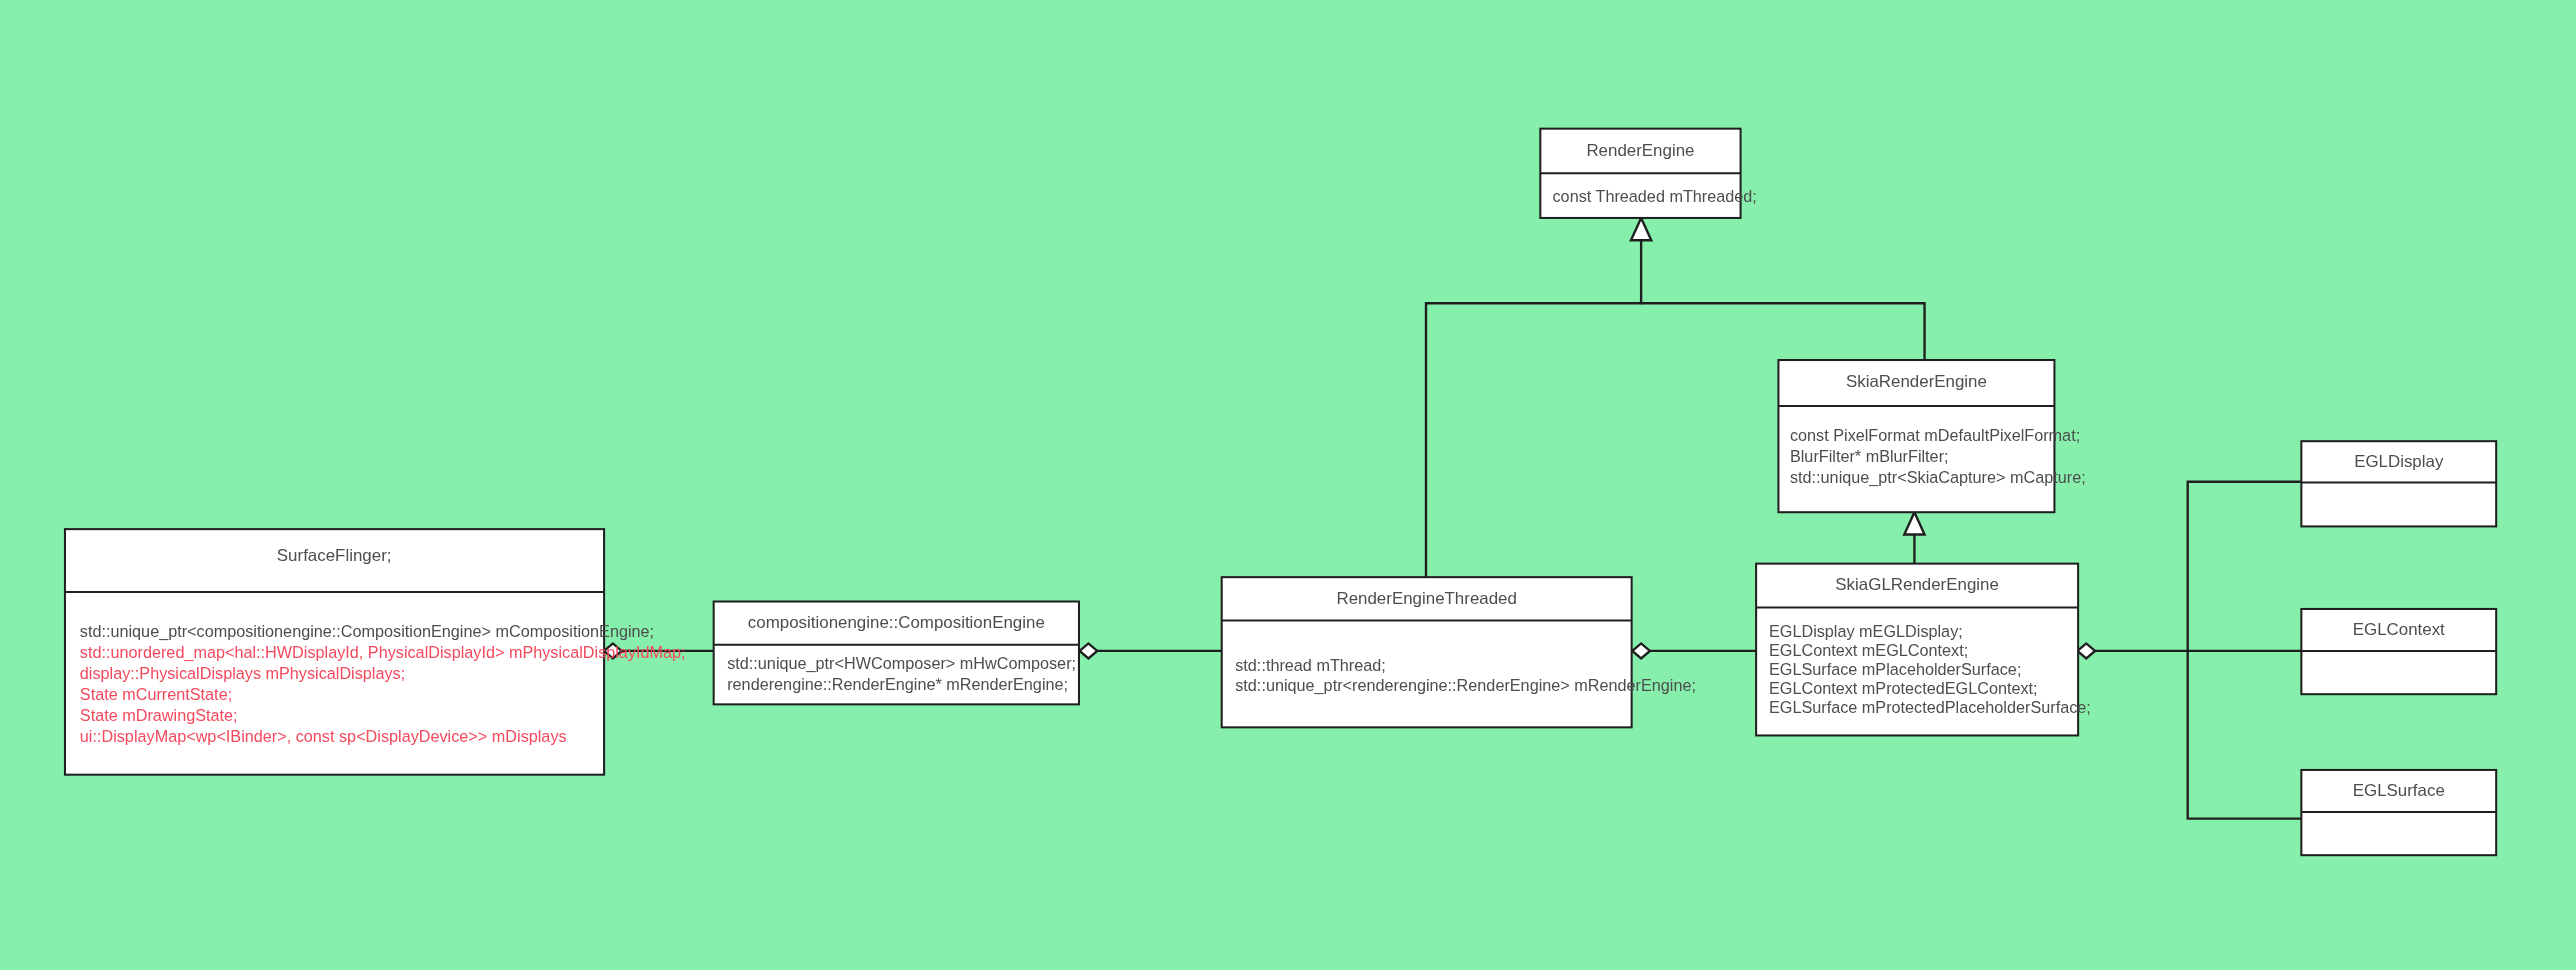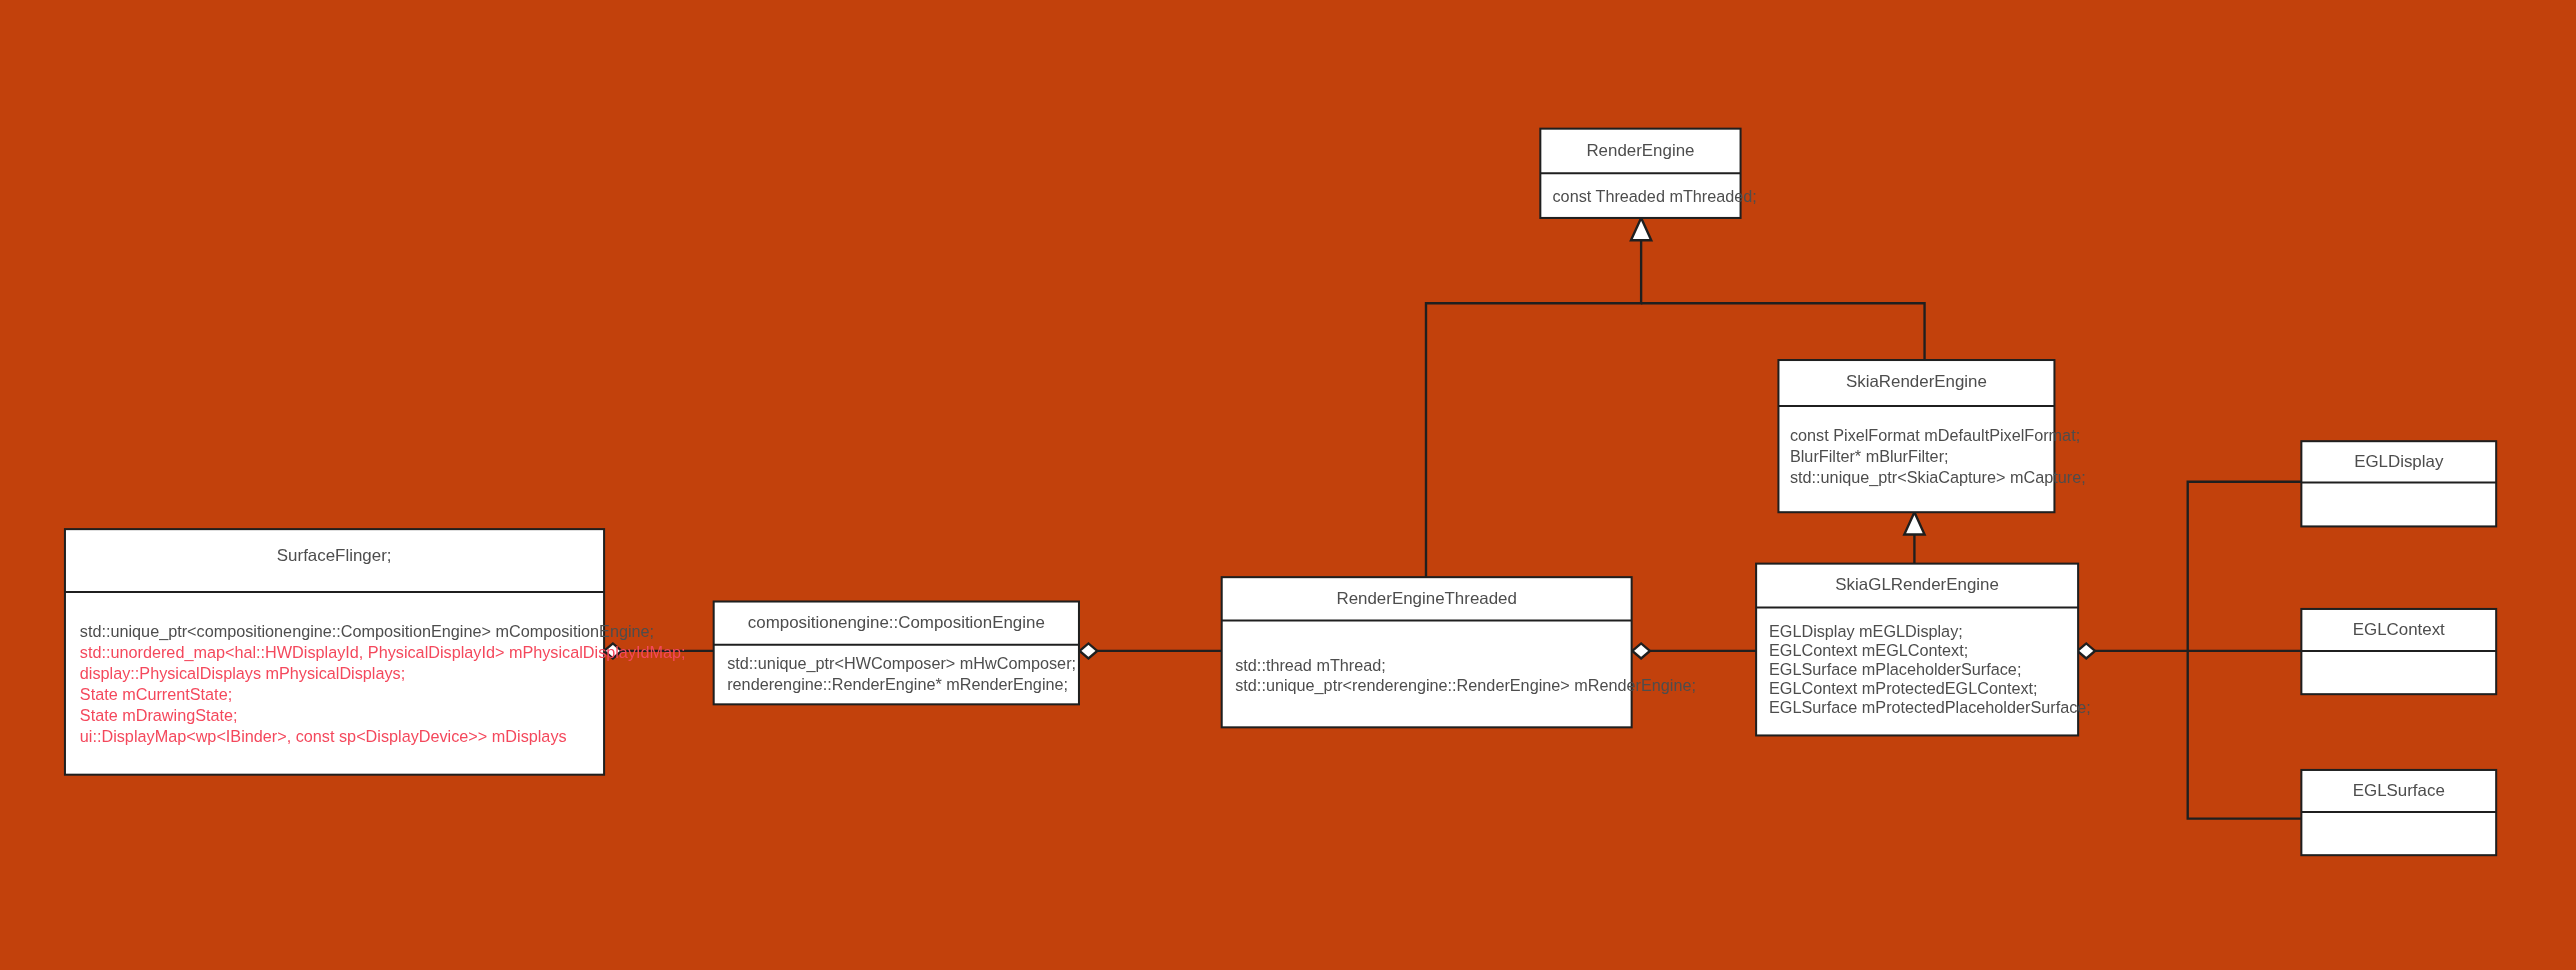--- a/index.html
+++ b/index.html
@@ -10,21 +10,21 @@
   body {
     width: 2576px;
     height: 971px;
     font-family: "Liberation Sans", sans-serif;
     overflow: hidden;
   }
   #diagram-root {
     position: relative;
     width: 2576px;
     height: 971px;
-    background: #c2410c;
+    background: #86efac;
   }
   svg#uml-canvas {
     position: absolute;
     top: 0;
     left: 0;
     width: 2576px;
     height: 971px;
     display: block;
   }
   .uml-box-rect {

